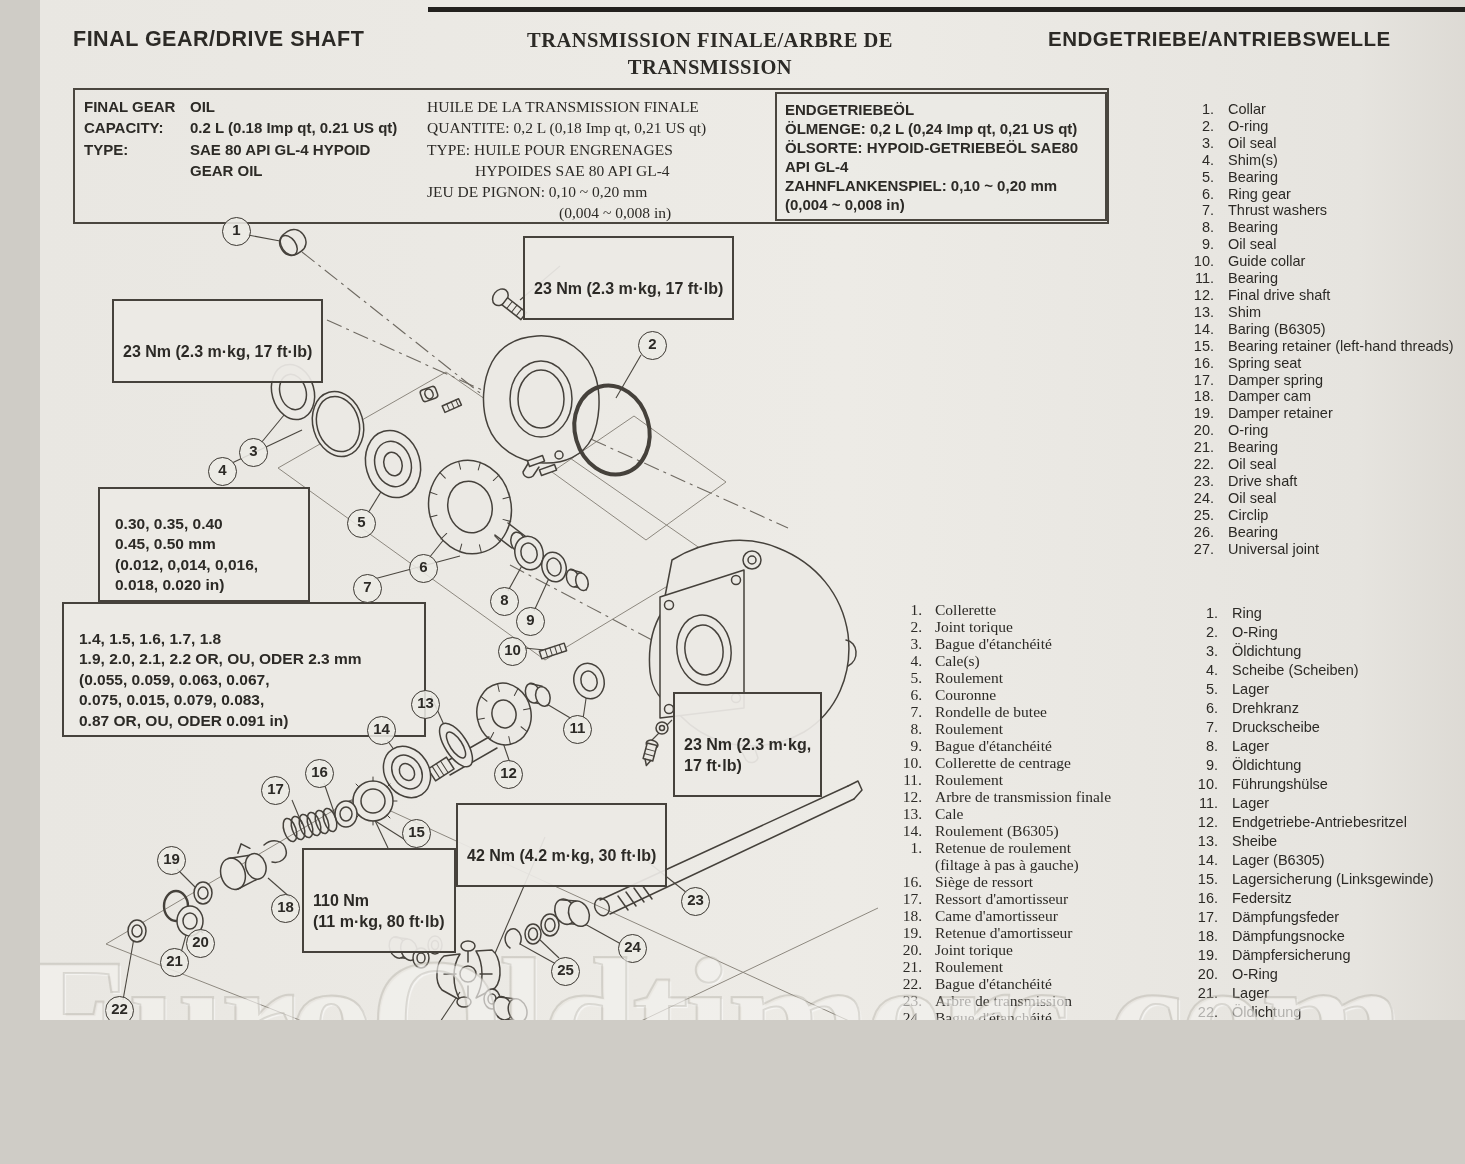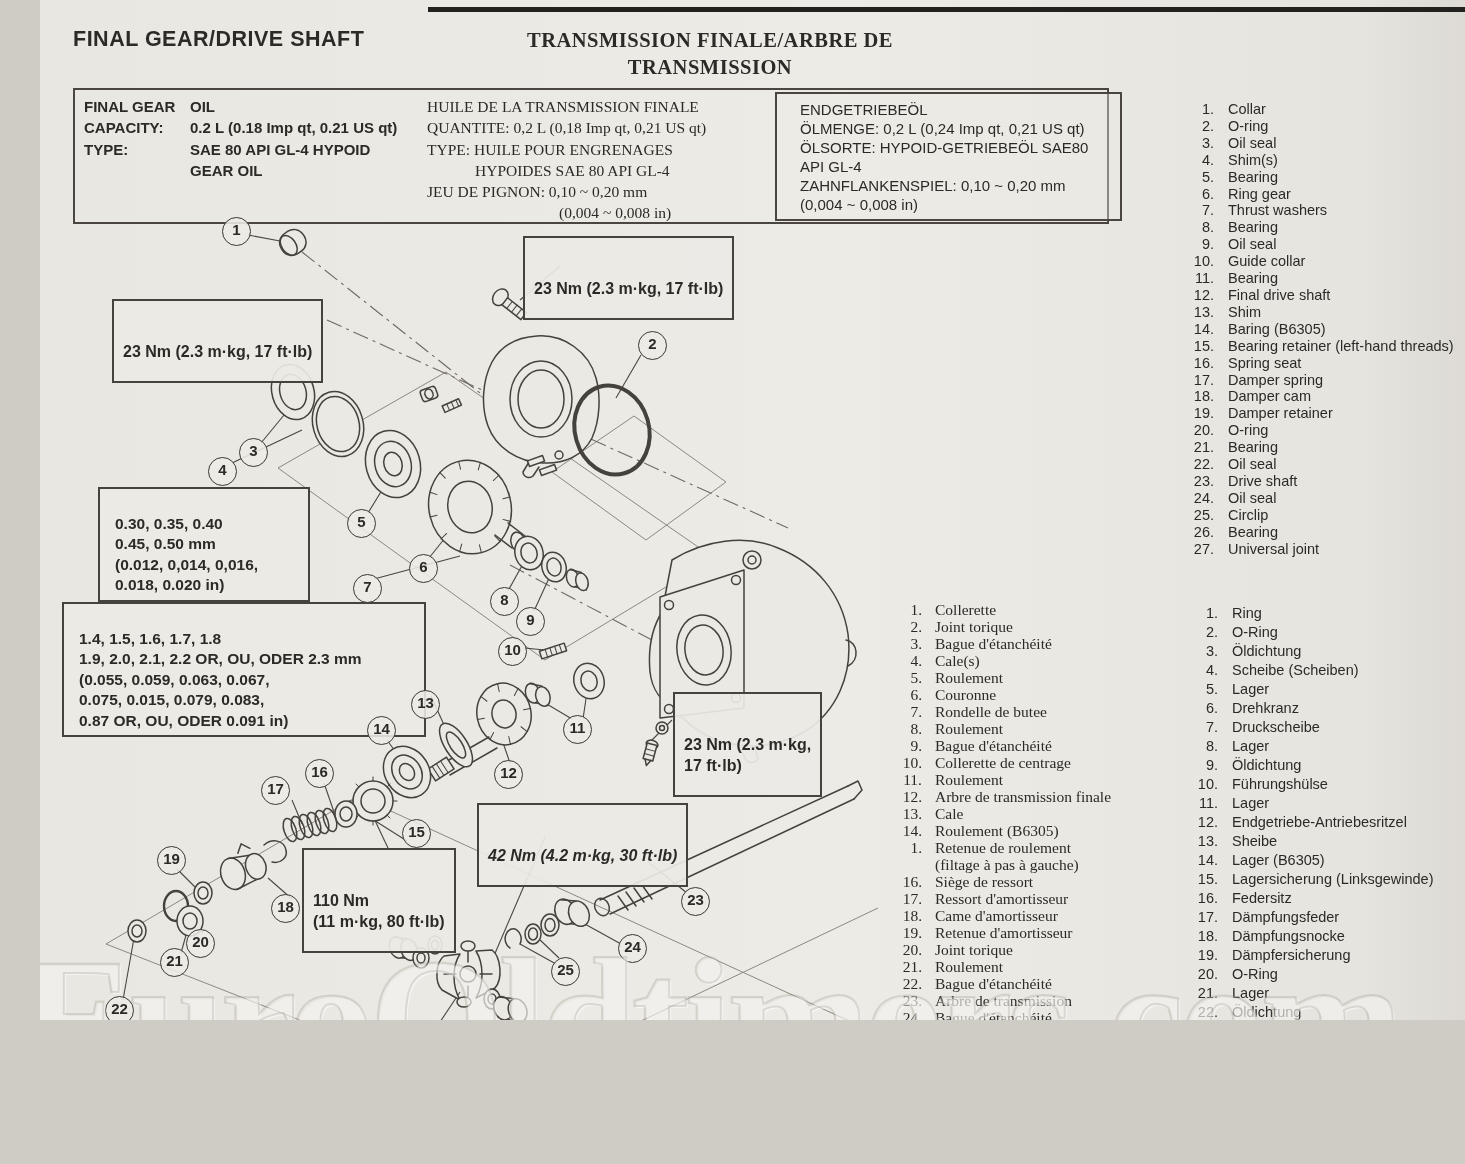--- a/index.html
+++ b/index.html
@@ -16,21 +16,21 @@
   .title{position:absolute;top:27px;font-weight:bold;letter-spacing:0.5px;z-index:5;}
   .title-en{left:33px;font-size:21.5px;}
   .title-fr{left:430px;width:480px;text-align:center;font-family:"Liberation Serif",serif;font-size:20.5px;line-height:27px;white-space:pre-line;}
   .title-de{left:1008px;font-size:20.5px;}
 
   .specbox{position:absolute;left:33px;top:88px;width:1032px;height:132px;border:2px solid #4a463f;z-index:5;}
   .spec-en{position:absolute;left:9px;top:6px;width:340px;font-size:15px;font-weight:bold;line-height:21.3px;}
   .spec-row{display:flex;}
   .spec-label{width:106px;flex:none;}
   .spec-fr{position:absolute;left:352px;top:6px;width:348px;font-family:"Liberation Serif",serif;font-size:15.5px;line-height:21.3px;}
-  .spec-de{position:absolute;left:700px;top:2px;width:312px;border:2px solid #4a463f;padding:6px 8px 5px 23px;font-size:15px;font-weight:normal;line-height:19px;background:rgba(236,234,229,0.4);}
+  .spec-de{position:absolute;left:700px;top:2px;width:312px;border:2px solid #4a463f;padding:6px 8px 5px 8px;font-size:15px;font-weight:bold;line-height:19px;background:rgba(236,234,229,0.4);}
 
   .plist{position:absolute;z-index:6;}
   .pl-row{display:flex;}
   .pl-num{flex:none;text-align:right;}
   .pl-label{white-space:pre-line;}
   .plist-en{left:1146px;top:101px;width:312px;font-size:14.5px;line-height:16.9px;}
   .plist-en .pl-num{width:28px;margin-right:14px;}
   .plist-fr{left:848px;top:601px;width:300px;font-family:"Liberation Serif",serif;font-size:15.5px;line-height:17px;}
   .plist-fr .pl-num{width:34px;margin-right:13px;}
   .plist-de{left:1146px;top:604px;width:316px;font-size:14.5px;line-height:19px;}
@@ -67,20 +67,21 @@
 
 <div class="page">
 
   <div class="edge edge-top"></div>
   <div class="edge edge-right"></div>
   <div class="edge edge-bottom"></div>
 
   <div class="title title-en">FINAL GEAR/DRIVE SHAFT</div>
   <div class="title title-fr">TRANSMISSION FINALE/ARBRE DE
 TRANSMISSION</div>
+  <div class="title title-de">ENDGETRIEBE/ANTRIEBSWELLE</div>
 
   <div class="specbox">
     <div class="spec-en">
 
         <div class="spec-row">
           <span class="spec-label">FINAL GEAR</span>
           <span class="spec-value">OIL</span>
         </div>
 
         <div class="spec-row">
@@ -889,21 +890,21 @@
 
       <div class="tq" style="left: 72px; position: absolute; top: 299px;">
         <span>23 Nm (2.3 m·kg, 17 ft·lb)</span>
       </div>
 
       <div class="tq" style="left: 633px; position: absolute; top: 692px;">
         <span>23 Nm (2.3 m·kg,
 17 ft·lb)</span>
       </div>
 
-      <div class="tq" style="left: 437px; position: absolute; top: 803px; font-style: italic;">
+      <div class="tq" style="left: 416px; position: absolute; top: 803px;">
         <span>42 Nm (4.2 m·kg, 30 ft·lb)</span>
       </div>
 
       <div class="tq" style="left: 262px; position: absolute; top: 848px;">
         <span>110 Nm
 (11 m·kg, 80 ft·lb)</span>
       </div>
     </div>
 
   <div>

